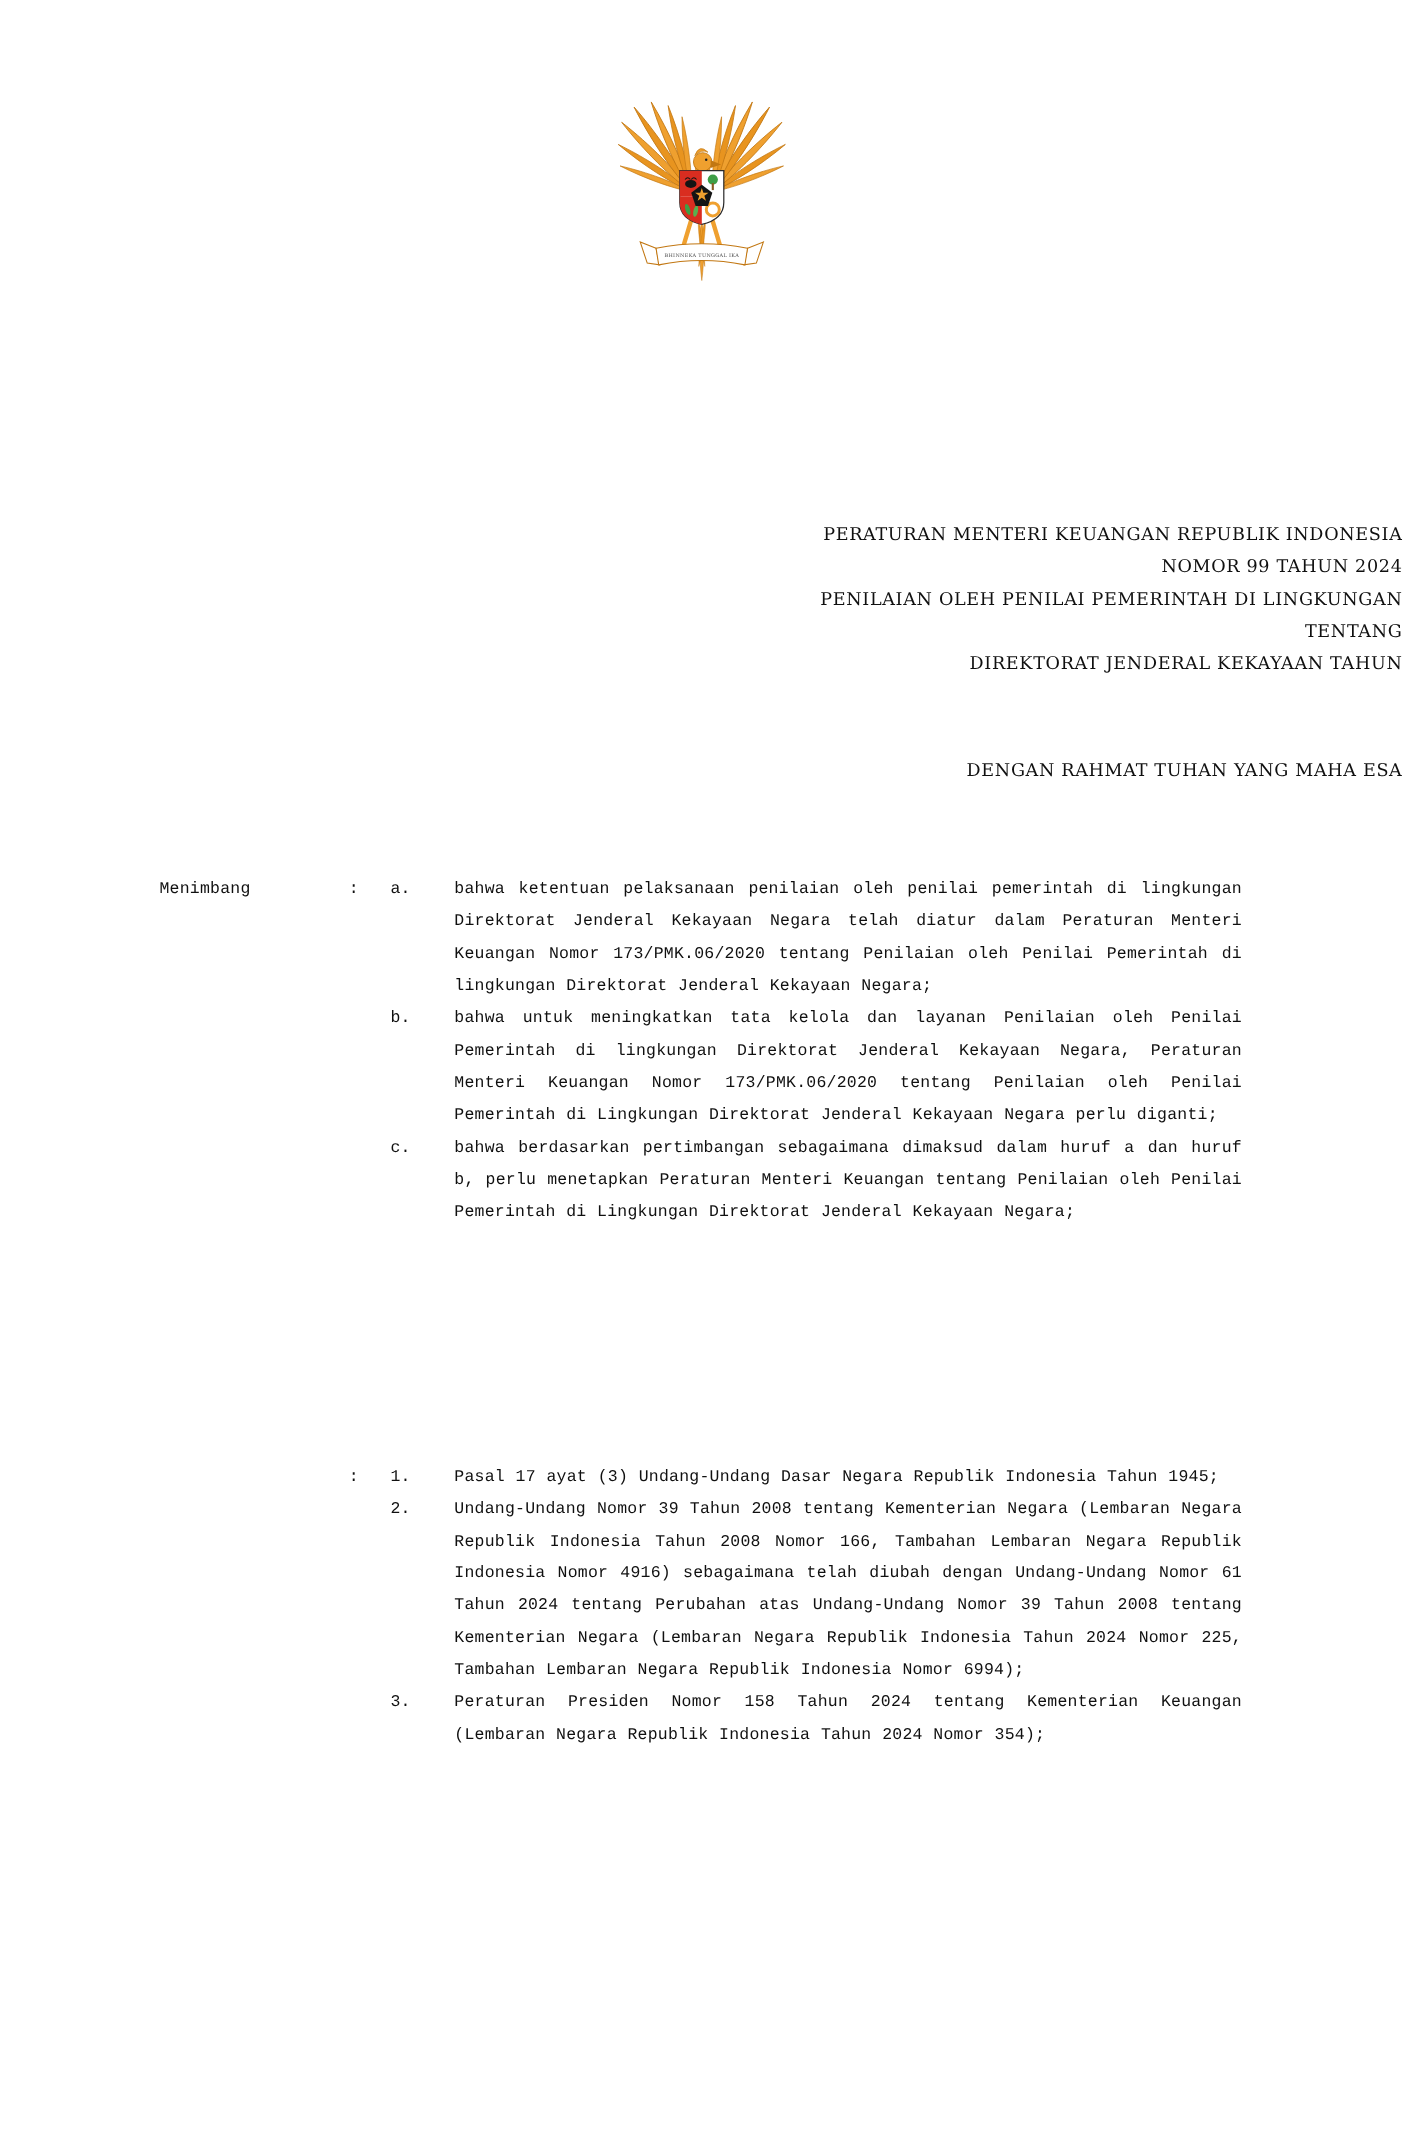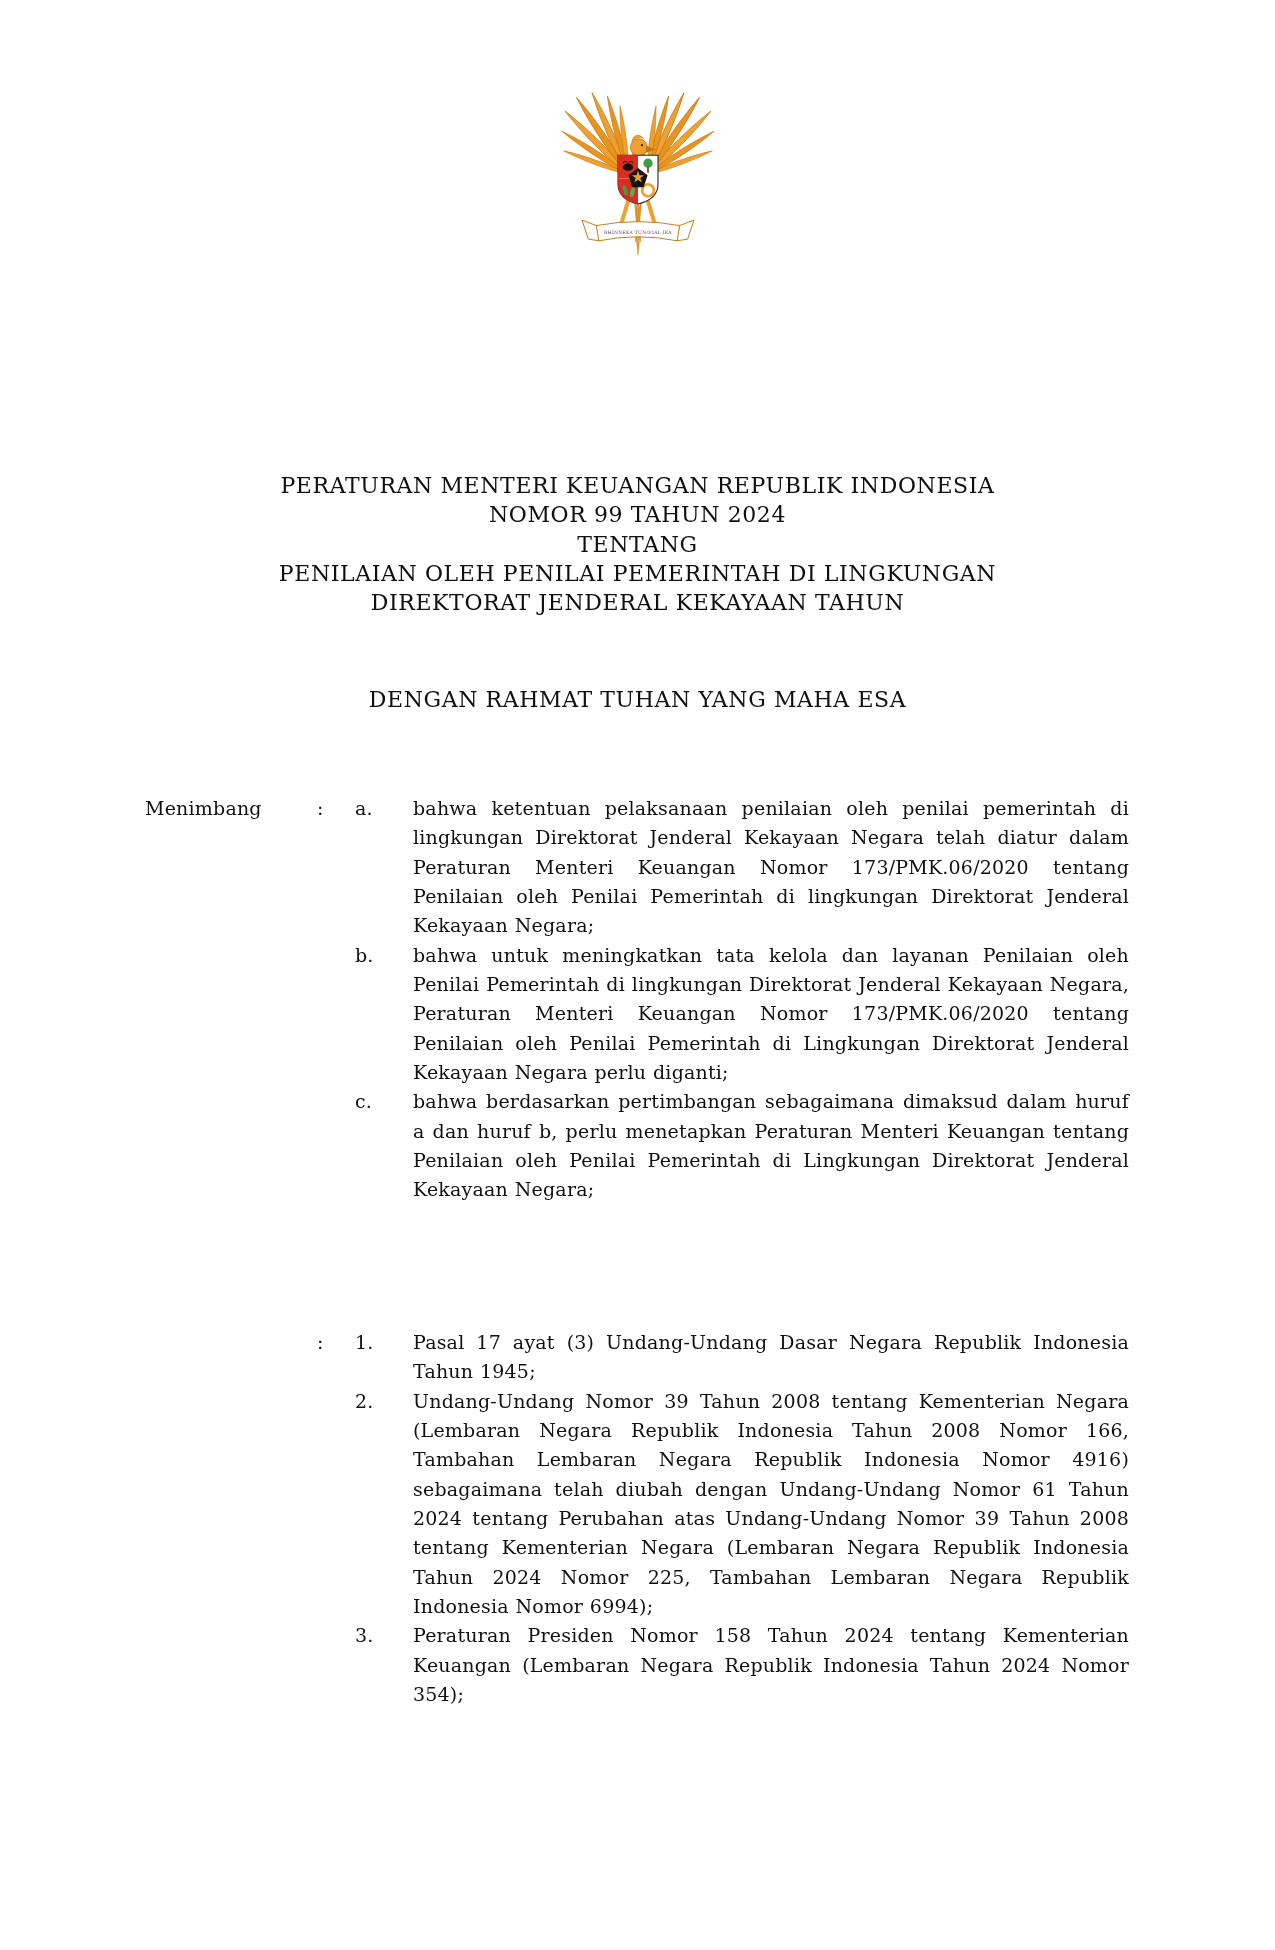--- a/index.html
+++ b/index.html
@@ -24,38 +24,39 @@
     left:558px;
     top:80px;
     width:160px;
     height:180px;
   }
   .emblem svg{display:block;width:100%;height:100%;}
   .center-block{
     position:absolute;
     left:0;
     width:100%;
-    text-align:center;
-    font-size:22px;
+    text-align:right;
+    font-size:16px;
     line-height:29.35px;
     letter-spacing:0.6px;
     white-space:nowrap;
   }
   .title-block{top:471px;}
   .invocation-block{top:685px;}
   .authority-block{top:707px;}
   .clause{
     position:absolute;
     left:145px;
     width:984px;
     display:grid;
     grid-template-columns:172px 38px 58px 716px;
-    font-size:19px;
+    font-size:15px;
     line-height:29.35px;
     letter-spacing:0.2px;
+    font-family:Liberation Mono, monospace;
   }
   .clause-menimbang{top:794px;}
   .clause-mengingat{top:1328px;}
   .clause-label{grid-column:1;}
   .clause-colon{grid-column:2;}
   .item-marker{grid-column:3;}
   .item-text{
     grid-column:4;
     margin:0;
     text-align:justify;
@@ -139,22 +140,22 @@
 
         <polygon points="100,110 112,119 107,134 93,134 88,119" fill="#141414"></polygon>
         <polygon fill="var(--gold)" points="100,113.5 101.8,119 107.6,119 102.9,122.5 104.7,128 100,124.6 95.3,128 97.1,122.5 92.4,119 98.2,119"></polygon>
       </g>
     </svg>
   </div>
 
   <div class="center-block title-block">
     <div>PERATURAN MENTERI KEUANGAN REPUBLIK INDONESIA</div>
     <div>NOMOR 99 TAHUN 2024</div>
+    <div>PENILAIAN OLEH PENILAI PEMERINTAH DI LINGKUNGAN</div>
     <div>TENTANG</div>
-    <div>PENILAIAN OLEH PENILAI PEMERINTAH DI LINGKUNGAN</div>
     <div>DIREKTORAT JENDERAL KEKAYAAN TAHUN</div>
   </div>
 
   <div class="center-block invocation-block">DENGAN RAHMAT TUHAN YANG MAHA ESA</div>
 
 
   <section class="clause clause-menimbang">
     <span class="clause-label">Menimbang</span>
     <span class="clause-colon">:</span>
 

